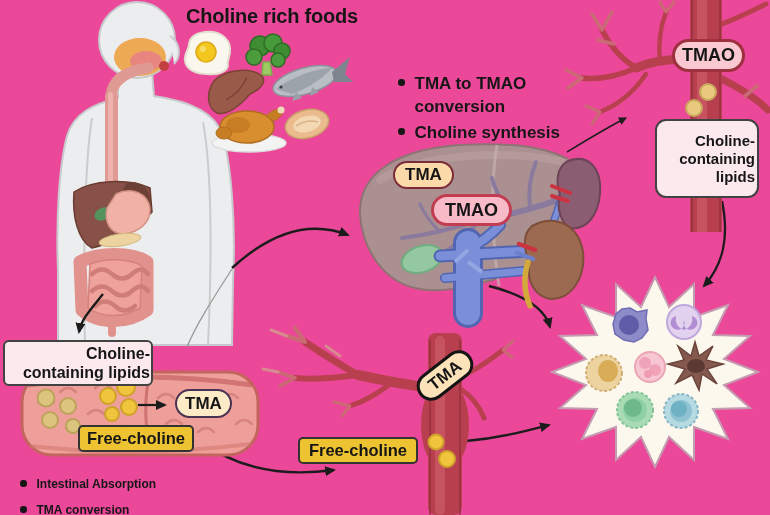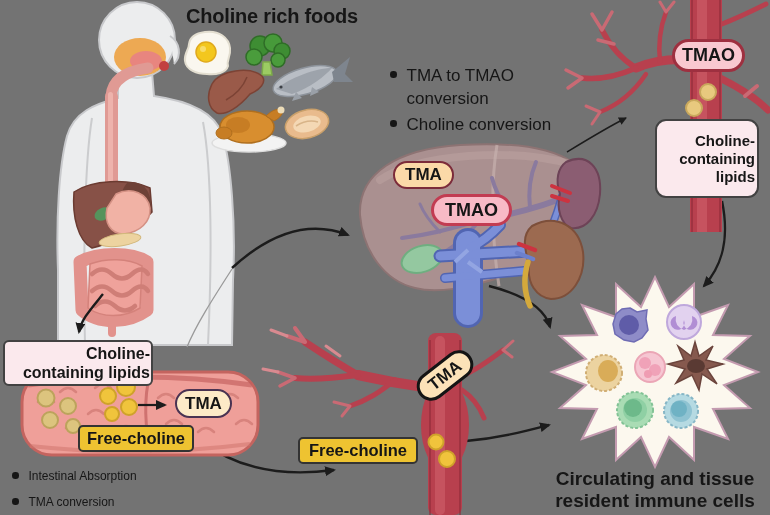--- a/index.html
+++ b/index.html
@@ -1,19 +1,19 @@
 <!DOCTYPE html>
 <html style="--arrow: #1c1c1c; --text: #161616; --pill_tma_bg: #fbd9a8; --pill_tma_border: #7c2b3a; --pill_tmao_bg: #f8bac6; --pill_tmao_border: #c23c52; --pill_vessel_tmao_bg: #f9c8d0; --pill_vessel_tmao_border: #9e3040; --pill_intestine_tma_bg: #fdeac7; --pill_intestine_tma_border: #4a3352; --pill_portal_tma_bg: #fce2b8; --pill_portal_tma_border: #141414; --lipids_box_bg: #fbe9ed; --lipids_box_border: #424242; --free_choline_bg: #eec331; --free_choline_border: #333333; --vessel_red: #b8404e; --lipid_dot: #f0c43c; --starburst_stroke: #c49bb0; --starburst_fill: #fcf8ee;"><head>
 <meta charset="utf-8">
 <style>
   :root{
     --arrow:#1c1c1c; --text:#161616;
   }
   html,body{margin:0;padding:0;background:#fff;}
-  #stage{position:relative;width:770px;height:515px;background:#737373;overflow:hidden;
+  #stage{position:relative;width:770px;height:515px;background:#ec4899;overflow:hidden;
          font-family:"Liberation Sans","DejaVu Sans",sans-serif;color:var(--text);}
   #art{position:absolute;left:0;top:0;}
   .lbl{position:absolute;box-sizing:border-box;display:flex;align-items:center;justify-content:center;
        text-align:center;font-weight:700;color:var(--text);}
   .pill{border-radius:15px;background:var(--pill_tma_bg);}
   #pill-liver-tma{left:393px;top:161px;width:61px;height:28px;font-size:17px;
        background:var(--pill_tma_bg);border:2.5px solid var(--pill_tma_border);}
   #pill-liver-tmao{left:431px;top:194px;width:81px;height:32px;font-size:18px;border-radius:16px;
        background:var(--pill_tmao_bg);border:3px solid var(--pill_tmao_border);}
   #pill-vessel-tmao{left:672px;top:39px;width:73px;height:33px;font-size:18px;border-radius:17px;
@@ -26,21 +26,21 @@
   #box-vessel-lipids{left:655px;top:119px;width:104px;height:79px;font-size:15px;line-height:18px;
        background:var(--lipids_box_bg);border:2.5px solid var(--lipids_box_border);border-radius:11px;padding:2px;}
   #box-intestine-lipids{left:3px;top:340px;width:150px;height:46px;font-size:16px;
        background:var(--lipids_box_bg);border:2.5px solid var(--lipids_box_border);padding:1px;}
   #box-intestine-free{left:78px;top:425px;width:116px;height:27px;font-size:16.5px;border-radius:5px;
        background:var(--free_choline_bg);border:2.5px solid var(--free_choline_border);}
   #box-portal-free{left:298px;top:437px;width:120px;height:27px;font-size:16.5px;border-radius:5px;
        background:var(--free_choline_bg);border:2.5px solid var(--free_choline_border);}
   #title{left:183px;top:5px;width:178px;font-size:20px;letter-spacing:-.2px;}
   #immune-caption{left:540px;top:468px;width:230px;font-size:19px;line-height:22px;}
-  ul.bullets{position:absolute;margin:4px;padding:0;list-style:none;font-size:17px;font-weight:400;}
+  ul.bullets{position:absolute;margin:12px;padding:0;list-style:none;font-size:17px;font-weight:700;}
   ul.bullets li{display:flex;margin-bottom:3px;}
   ul.bullets li::before{content:"";flex:none;width:6.5px;height:6.5px;border-radius:50%;
        background:var(--text);margin:7px 10px 0 0;}
   #liver-bullets{left:386px;top:60px;}
   #liver-bullets li span{display:block;width:152px;line-height:23px;}
   #intestine-bullets{left:8px;top:461px;font-size:12px;}
   #intestine-bullets li span{display:block;width:215px;line-height:23px;}
 </style>
 </head>
 <body>
@@ -301,21 +301,21 @@
   </g>
 </svg>
 
   <div class="lbl" id="title">Choline rich foods</div>
 
   <ul class="bullets" id="liver-bullets">
     <li>
         <span>TMA to TMAO conversion</span>
       </li>
     <li>
-        <span>Choline conversion</span>
+        <span>Choline synthesis</span>
       </li>
   </ul>
 
   <ul class="bullets" id="intestine-bullets">
     <li>
         <span>Intestinal Absorption</span>
       </li>
     <li>
         <span>TMA conversion</span>
       </li>
@@ -325,14 +325,13 @@
   <div class="lbl pill" id="pill-liver-tmao">TMAO</div>
   <div class="lbl pill" id="pill-vessel-tmao">TMAO</div>
   <div class="lbl pill" id="pill-intestine-tma">TMA</div>
   <div class="lbl pill" id="pill-portal-tma">TMA</div>
 
   <div class="lbl box" id="box-vessel-lipids">Choline-containing lipids</div>
   <div class="lbl box" id="box-intestine-lipids">Choline-containing lipids</div>
   <div class="lbl box" id="box-intestine-free">Free-choline</div>
   <div class="lbl box" id="box-portal-free">Free-choline</div>
 
-  <div class="lbl" id="immune-caption">Circulating and tissue resident immune cells</div>
 </div>
 
 </body></html>

